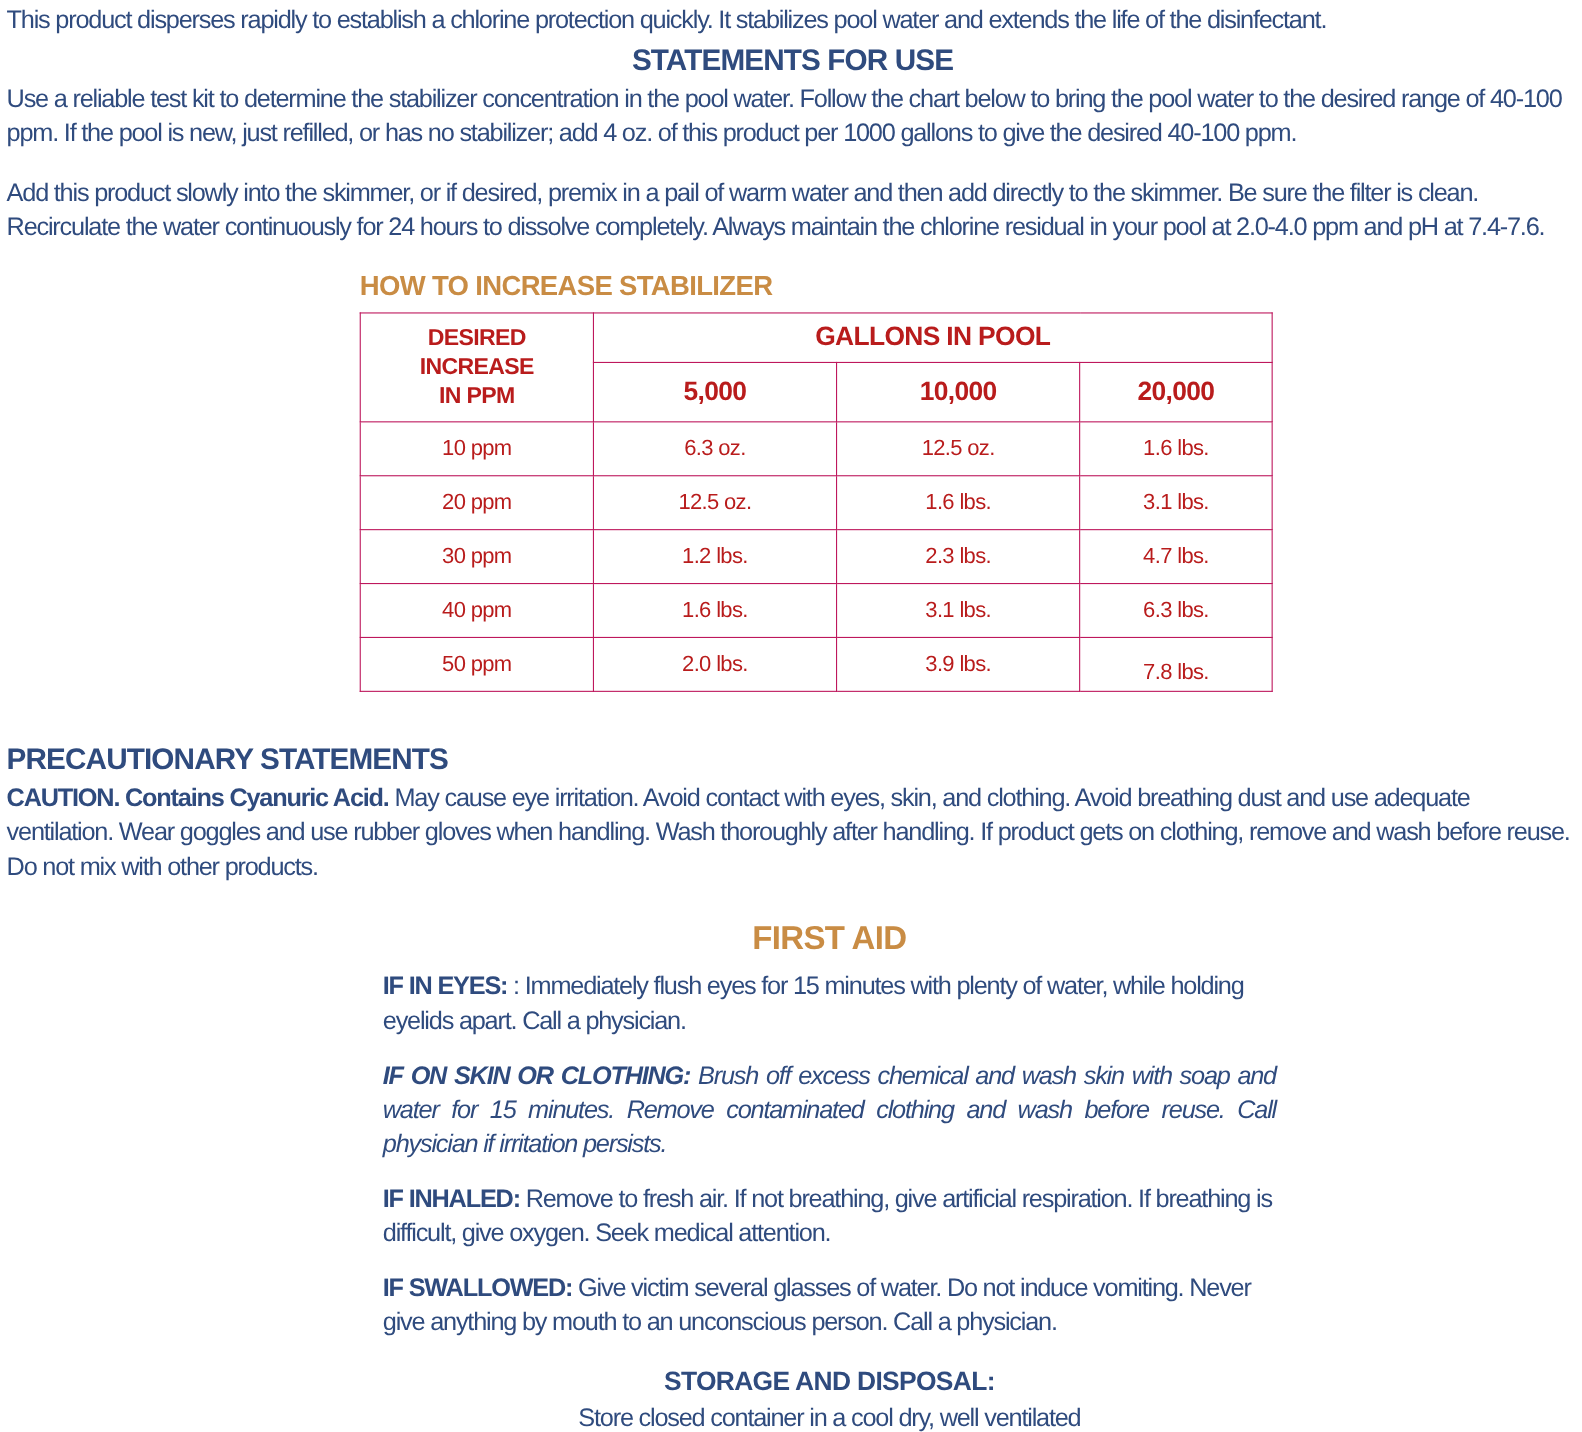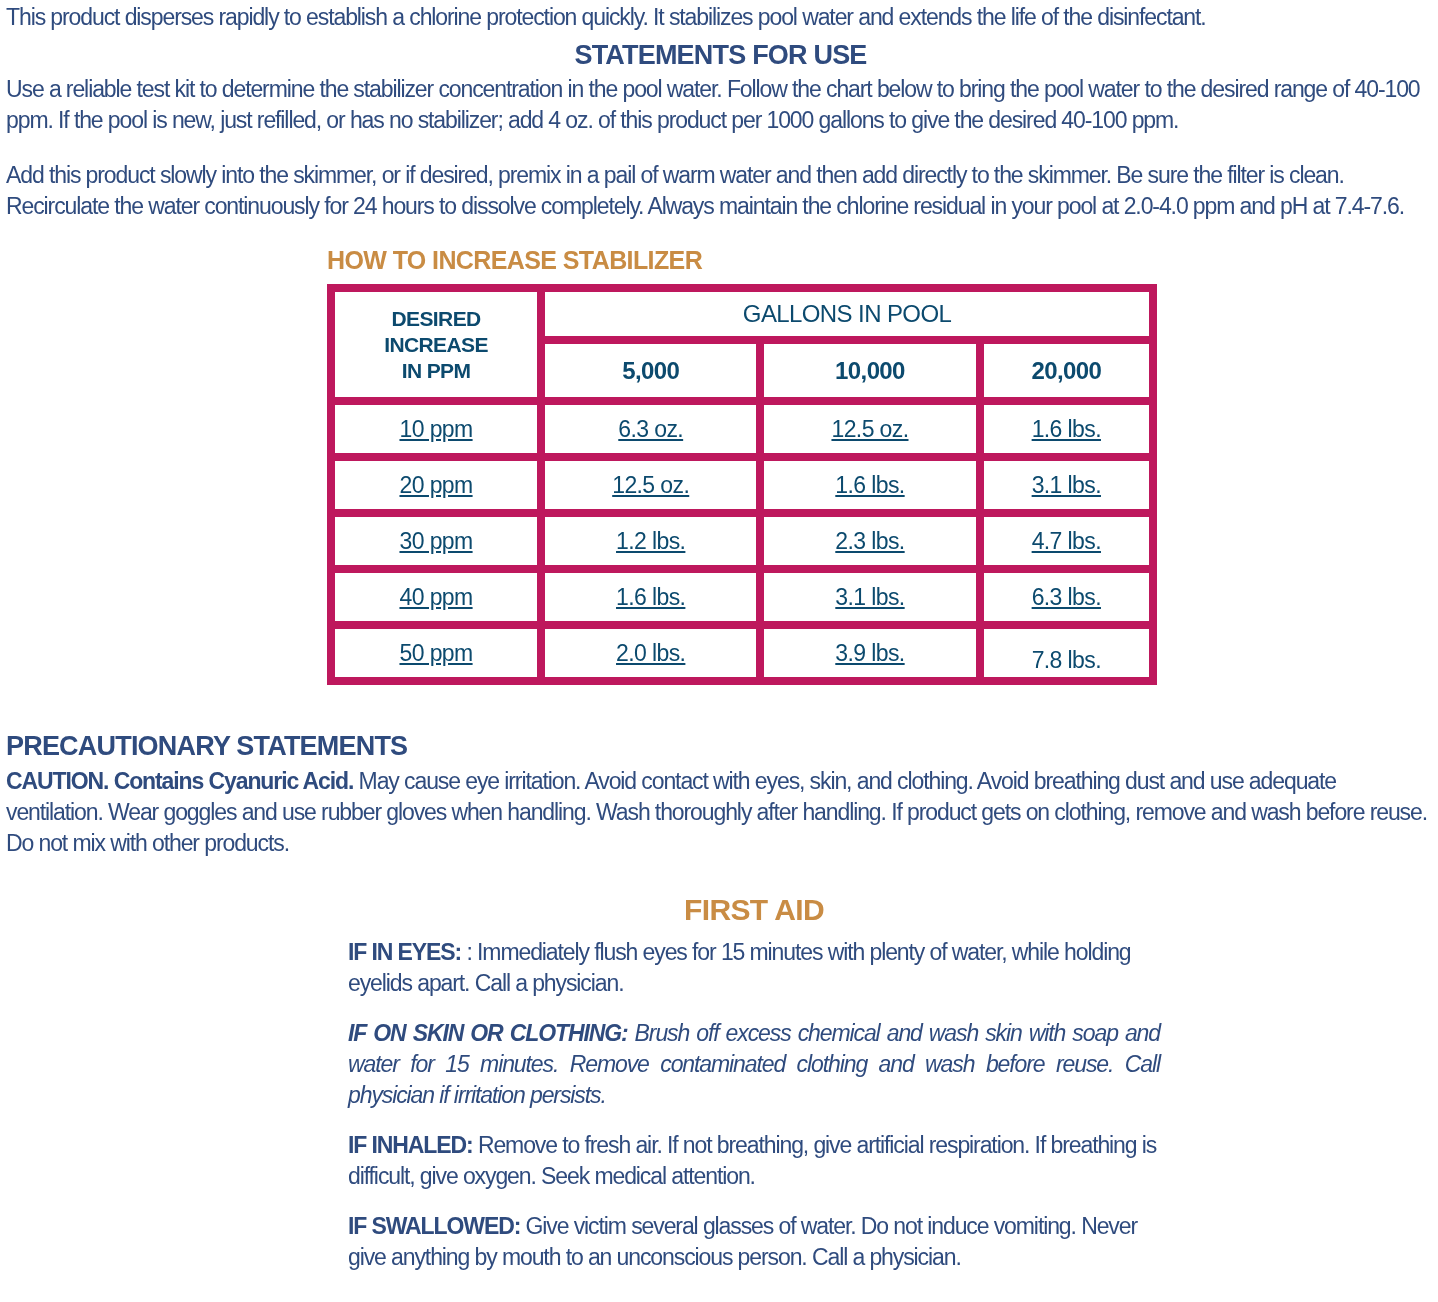--- a/index.html
+++ b/index.html
@@ -42,39 +42,39 @@
     font-size: 25px;
     letter-spacing: -0.6px;
     margin: 16px 0 9px 0;
   }
   table.stab {
     border-collapse: collapse;
     table-layout: fixed;
     width: 830px;
   }
   table.stab th, table.stab td {
-    border: 8px solid #be185d;
+    border: 1px solid #be185d;
     text-align: center;
     vertical-align: middle;
     padding: 0;
-    color: #0c4a6e;
+    color: #b91c1c;
     letter-spacing: -0.6px;
     margin-left: 24px;
   }
-  th.gallons-hdr { height: 44px; font-size: 24px; font-weight: normal; }
+  th.gallons-hdr { height: 44px; font-size: 24px; font-weight: bold; }
   th.sub-hdr { height: 53px; font-size: 24px; font-weight: bold; }
   th.col1-hdr { font-weight: bold; }
   .col1-hdr-text {
     display: inline-block;
     max-width: 118px;
     font-size: 21px;
     line-height: 26px;
     font-weight: bold;
   }
-  td.cell { height: 48px; font-size: 23px; font-weight: normal; text-decoration: underline; }
+  td.cell { height: 48px; font-size: 20px; font-weight: normal; }
   .offset-down { position: relative; top: 7px; display: inline-block; }
   .w1 { width: 206px; } .w2 { width: 215px; } .w3 { width: 215px; } .w4 { width: 170px; }
 
   .precaution-title {
     font-weight: bold;
     font-size: 27px;
     letter-spacing: -0.8px;
     margin: 46px 0 4px 0;
   }
   .lead-bold { font-weight: bold; }

